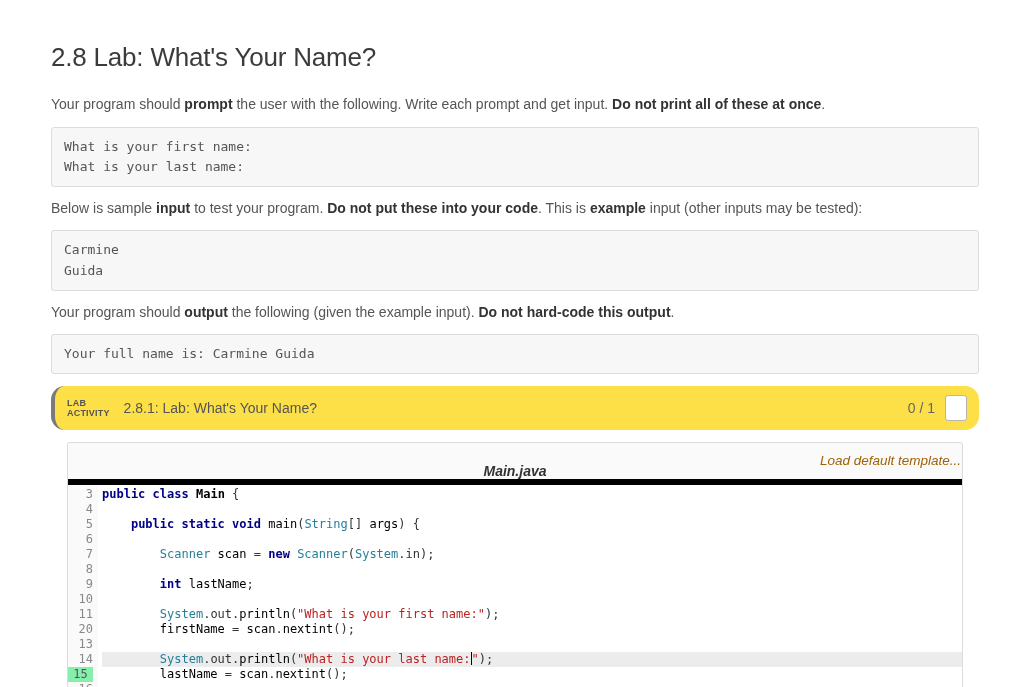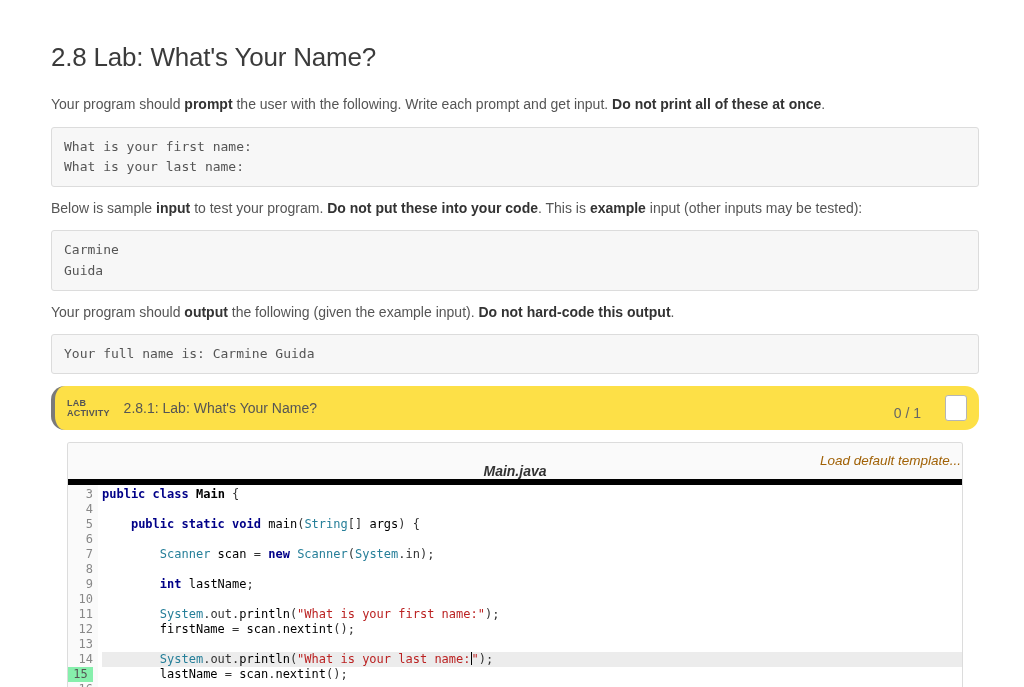--- a/index.html
+++ b/index.html
@@ -70,22 +70,22 @@
     letter-spacing: 0.2px;
     padding-right: 14px;
   }
   .activity-title {
     font-size: 14px;
     color: #555;
   }
   .activity-score {
     margin-left: auto;
     display: flex;
-    align-items: flex-end;
-    gap: 24px;
+    align-items: center;
+    gap: 10px;
     font-size: 14px;
     color: #666;
   }
   .score-chip {
     width: 20px;
     height: 24px;
     border: 1px solid #b5b5b5;
     border-radius: 3px;
     background: #fff;
   }
@@ -223,21 +223,21 @@
         <div class="gutter" id="gutter">
             <div>3</div>
             <div>4</div>
             <div>5</div>
             <div>6</div>
             <div>7</div>
             <div>8</div>
             <div>9</div>
             <div>10</div>
             <div>11</div>
-            <div>12</div>
+            <div>20</div>
             <div>13</div>
             <div>14</div>
             <div class="hl">15</div>
             <div>16</div>
           </div>
         <div class="code-lines" id="code-lines">
             <div class="line"><span></span><span class="tok-kw">public</span><span class="tok-pn"> </span><span class="tok-kw">class</span><span class="tok-pn"> </span><span class="tok-name">Main</span><span class="tok-pn"> {</span></div>
             <div class="line"><span></span></div>
             <div class="line"><span>    </span><span class="tok-kw">public</span><span class="tok-pn"> </span><span class="tok-kw">static</span><span class="tok-pn"> </span><span class="tok-kw">void</span><span class="tok-pn"> </span><span class="tok-id">main</span><span class="tok-pn">(</span><span class="tok-type">String</span><span class="tok-pn">[] </span><span class="tok-id">args</span><span class="tok-pn">) {</span></div>
             <div class="line"><span></span></div>

